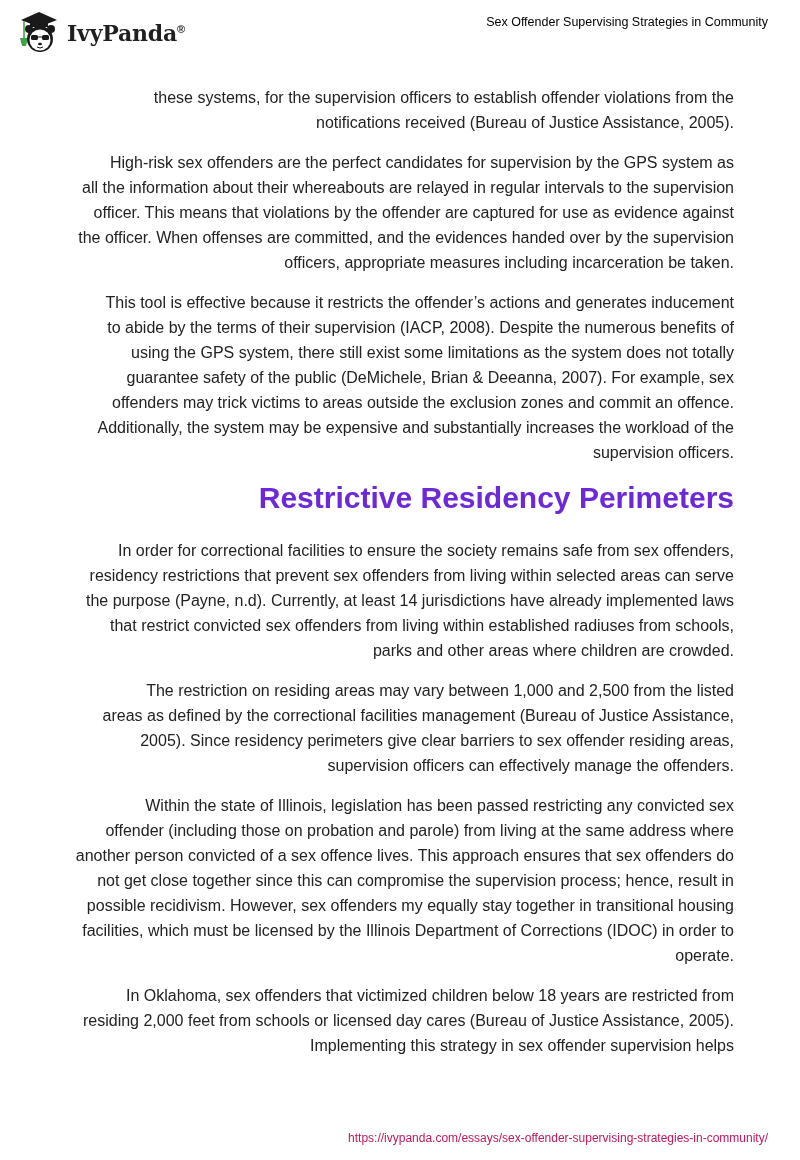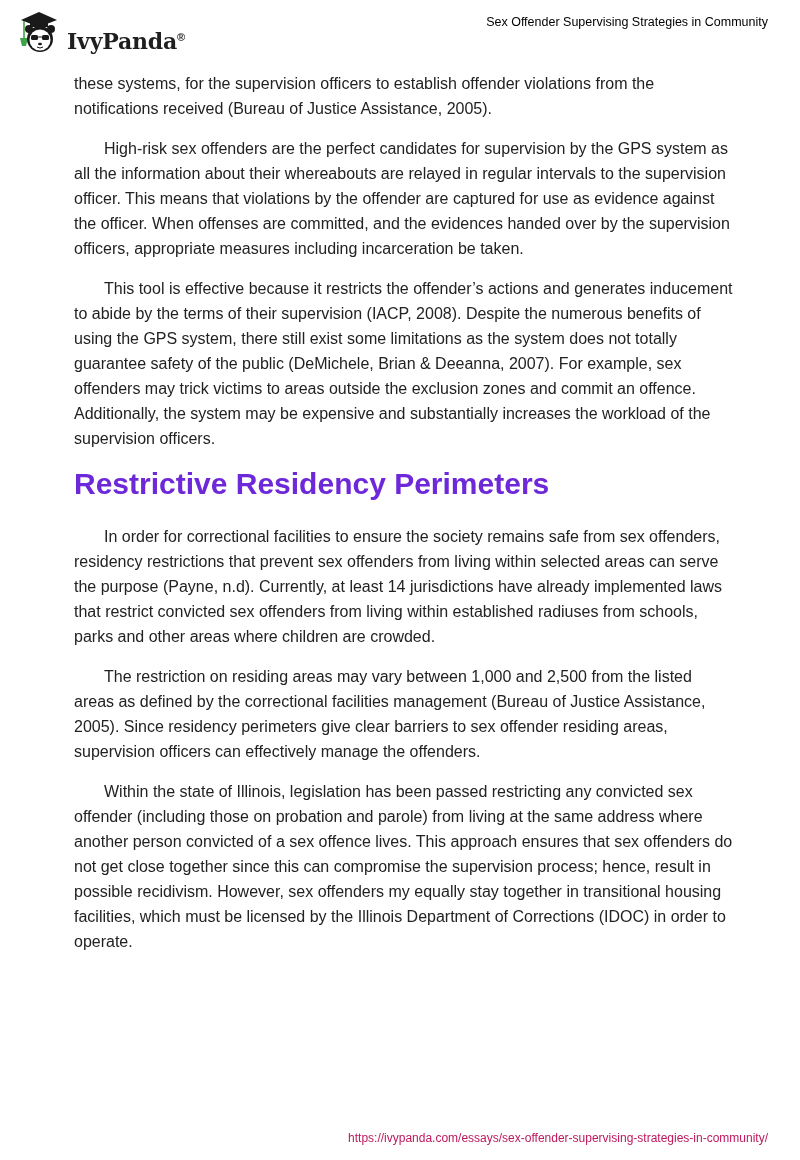--- a/index.html
+++ b/index.html
@@ -1,23 +1,23 @@
 <!DOCTYPE html>
 <html><head>
 <meta charset="utf-8">
 <style>
   html, body { margin: 0; padding: 0; background: #ffffff; }
   body { width: 800px; height: 1160px; position: relative; overflow: hidden; font-family: "Liberation Sans", sans-serif; color: #222222; }
   .header { position: absolute; top: 0; left: 0; width: 800px; height: 62px; }
-  .logo { position: absolute; left: 17px; top: 8px; display: flex; align-items: flex-end; }
+  .logo { position: absolute; left: 17px; top: 8px; display: flex; align-items: center; }
   .logo svg { display: block; }
   .logo-text { font-family: "DejaVu Serif", serif; font-weight: bold; font-size: 22px; color: #1f1f1f; margin-left: 6px; margin-top: 4px; letter-spacing: -0.2px; }
   .logo-reg { font-size: 11px; vertical-align: super; font-family: "Liberation Sans", sans-serif; font-weight: bold; }
   .doc-title { position: absolute; right: 32px; top: 15px; font-size: 12.5px; color: #000000; }
-  .content { position: absolute; left: 74px; top: 71px; width: 660px; }
+  .content { position: absolute; left: 74px; top: 85px; width: 660px; text-align: right; }
   p { margin: 0 0 15px 0; font-size: 16px; line-height: 25px; color: #222222; }
   p.indent { text-indent: 30px; }
   h2 { margin: 14px 0 22px 0; font-size: 30px; line-height: 36px; font-weight: bold; color: #6d28d9; }
   .footer-url { position: absolute; right: 32px; top: 1131px; font-size: 12px; color: #be185d; }
 </style>
 </head>
 <body>
 
 <div class="header">
   <div class="logo">
@@ -50,15 +50,16 @@
 </div>
 
 <div class="content">
   <p>these systems, for the supervision officers to establish offender violations from the notifications received (Bureau of Justice Assistance, 2005).</p>
   <p class="indent">High-risk sex offenders are the perfect candidates for supervision by the GPS system as all the information about their whereabouts are relayed in regular intervals to the supervision officer. This means that violations by the offender are captured for use as evidence against the officer. When offenses are committed, and the evidences handed over by the supervision officers, appropriate measures including incarceration be taken.</p>
   <p class="indent">This tool is effective because it restricts the offender’s actions and generates inducement to abide by the terms of their supervision (IACP, 2008). Despite the numerous benefits of using the GPS system, there still exist some limitations as the system does not totally guarantee safety of the public (DeMichele, Brian &amp; Deeanna, 2007). For example, sex offenders may trick victims to areas outside the exclusion zones and commit an offence. Additionally, the system may be expensive and substantially increases the workload of the supervision officers.</p>
   <h2>Restrictive Residency Perimeters</h2>
   <p class="indent">In order for correctional facilities to ensure the society remains safe from sex offenders, residency restrictions that prevent sex offenders from living within selected areas can serve the purpose (Payne, n.d). Currently, at least 14 jurisdictions have already implemented laws that restrict convicted sex offenders from living within established radiuses from schools, parks and other areas where children are crowded.</p>
   <p class="indent">The restriction on residing areas may vary between 1,000 and 2,500 from the listed areas as defined by the correctional facilities management (Bureau of Justice Assistance, 2005). Since residency perimeters give clear barriers to sex offender residing areas, supervision officers can effectively manage the offenders.</p>
   <p class="indent">Within the state of Illinois, legislation has been passed restricting any convicted sex offender (including those on probation and parole) from living at the same address where another person convicted of a sex offence lives. This approach ensures that sex offenders do not get close together since this can compromise the supervision process; hence, result in possible recidivism. However, sex offenders my equally stay together in transitional housing facilities, which must be licensed by the Illinois Department of Corrections (IDOC) in order to operate.</p>
+  <p class="indent">In Oklahoma, sex offenders that victimized children below 18 years are restricted from residing 2,000 feet from schools or licensed day cares (Bureau of Justice Assistance, 2005). Implementing this strategy in sex offender supervision helps</p>
 </div>
 
 <div class="footer-url">https://ivypanda.com/essays/sex-offender-supervising-strategies-in-community/</div>
 
 </body></html>

